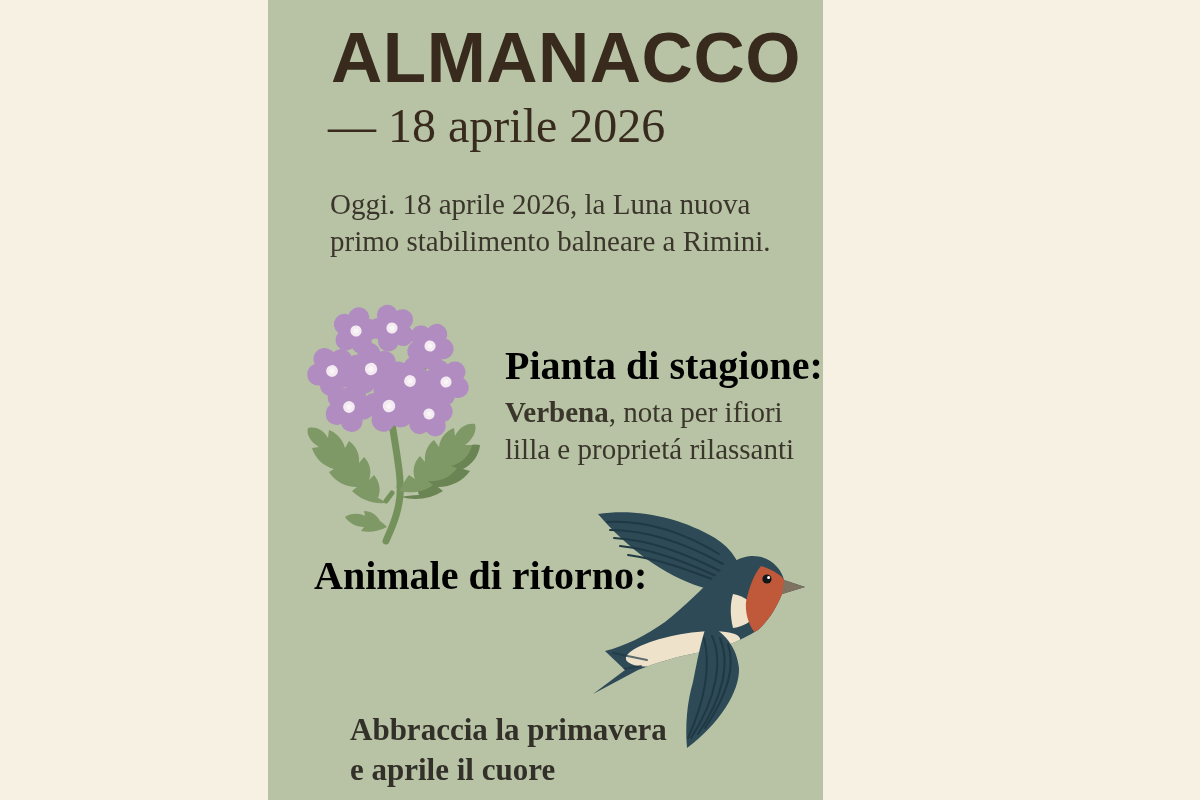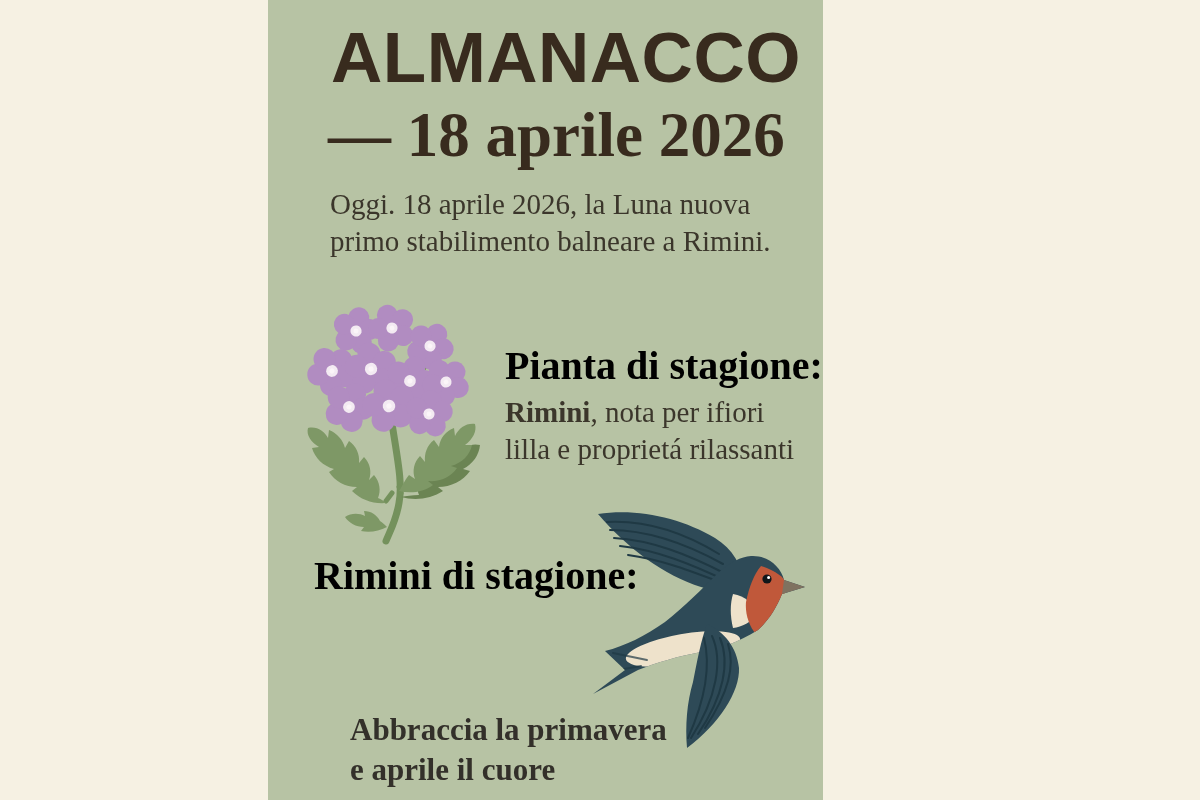--- a/index.html
+++ b/index.html
@@ -14,21 +14,21 @@
     background: var(--panel-bg, #b7c3a4);
   }
   .title {
     position: absolute; left: 331px; top: 22px;
     font-family: "Liberation Sans", sans-serif;
     font-weight: 700; font-size: 71px; line-height: 1;
     letter-spacing: 0.5px; color: var(--title, #382b1e); text-align: center;
   }
   .date {
     position: absolute; left: 328px; top: 96px;
-    font-weight: 700; font-size: 63px; line-height: 1.25;
+    font-weight: 400; font-size: 48px; line-height: 1.25;
     color: var(--title, #382b1e);
   }
   .intro {
     position: absolute; left: 330px; top: 186px; width: 480px;
     font-size: 29px; line-height: 37px;
   }
   .section-heading {
     font-weight: 700; font-size: 40px; line-height: 1.1;
     color: #000000;
   }
@@ -109,25 +109,25 @@
     <use href="#fl" transform="translate(119,84) rotate(18) scale(1.05)"></use>
     <use href="#fl" transform="translate(155,85) rotate(-30)"></use>
     <use href="#fl" transform="translate(58,110) rotate(25) scale(1.05)"></use>
     <use href="#fl" transform="translate(98,109) rotate(-14) scale(1.12)"></use>
     <use href="#fl" transform="translate(138,117) rotate(8)"></use>
   </g>
 </svg>
 
 <div class="section-heading plant-heading">Pianta di stagione:</div>
 <div class="section-body plant-body">
-  <div><b>Rimini</b><span>, nota per ifiori</span></div>
+  <div><b>Verbena</b><span>, nota per ifiori</span></div>
   <div>lilla e proprietá rilassanti</div>
 </div>
 
-<div class="section-heading animal-heading">Rimini di stagione:</div>
+<div class="section-heading animal-heading">Animale di ritorno:</div>
 <div class="section-body animal-body">
 </div>
 
 <svg class="bird-svg" viewBox="0 0 248 292" aria-hidden="true">
   <defs>
     <path id="bird-body" d="M168 70
       C 185 69 198 81 201 94
       L 222 101 L 199 108
       C 193 123 185 135 175 144
       C 156 156 136 163 118 166

